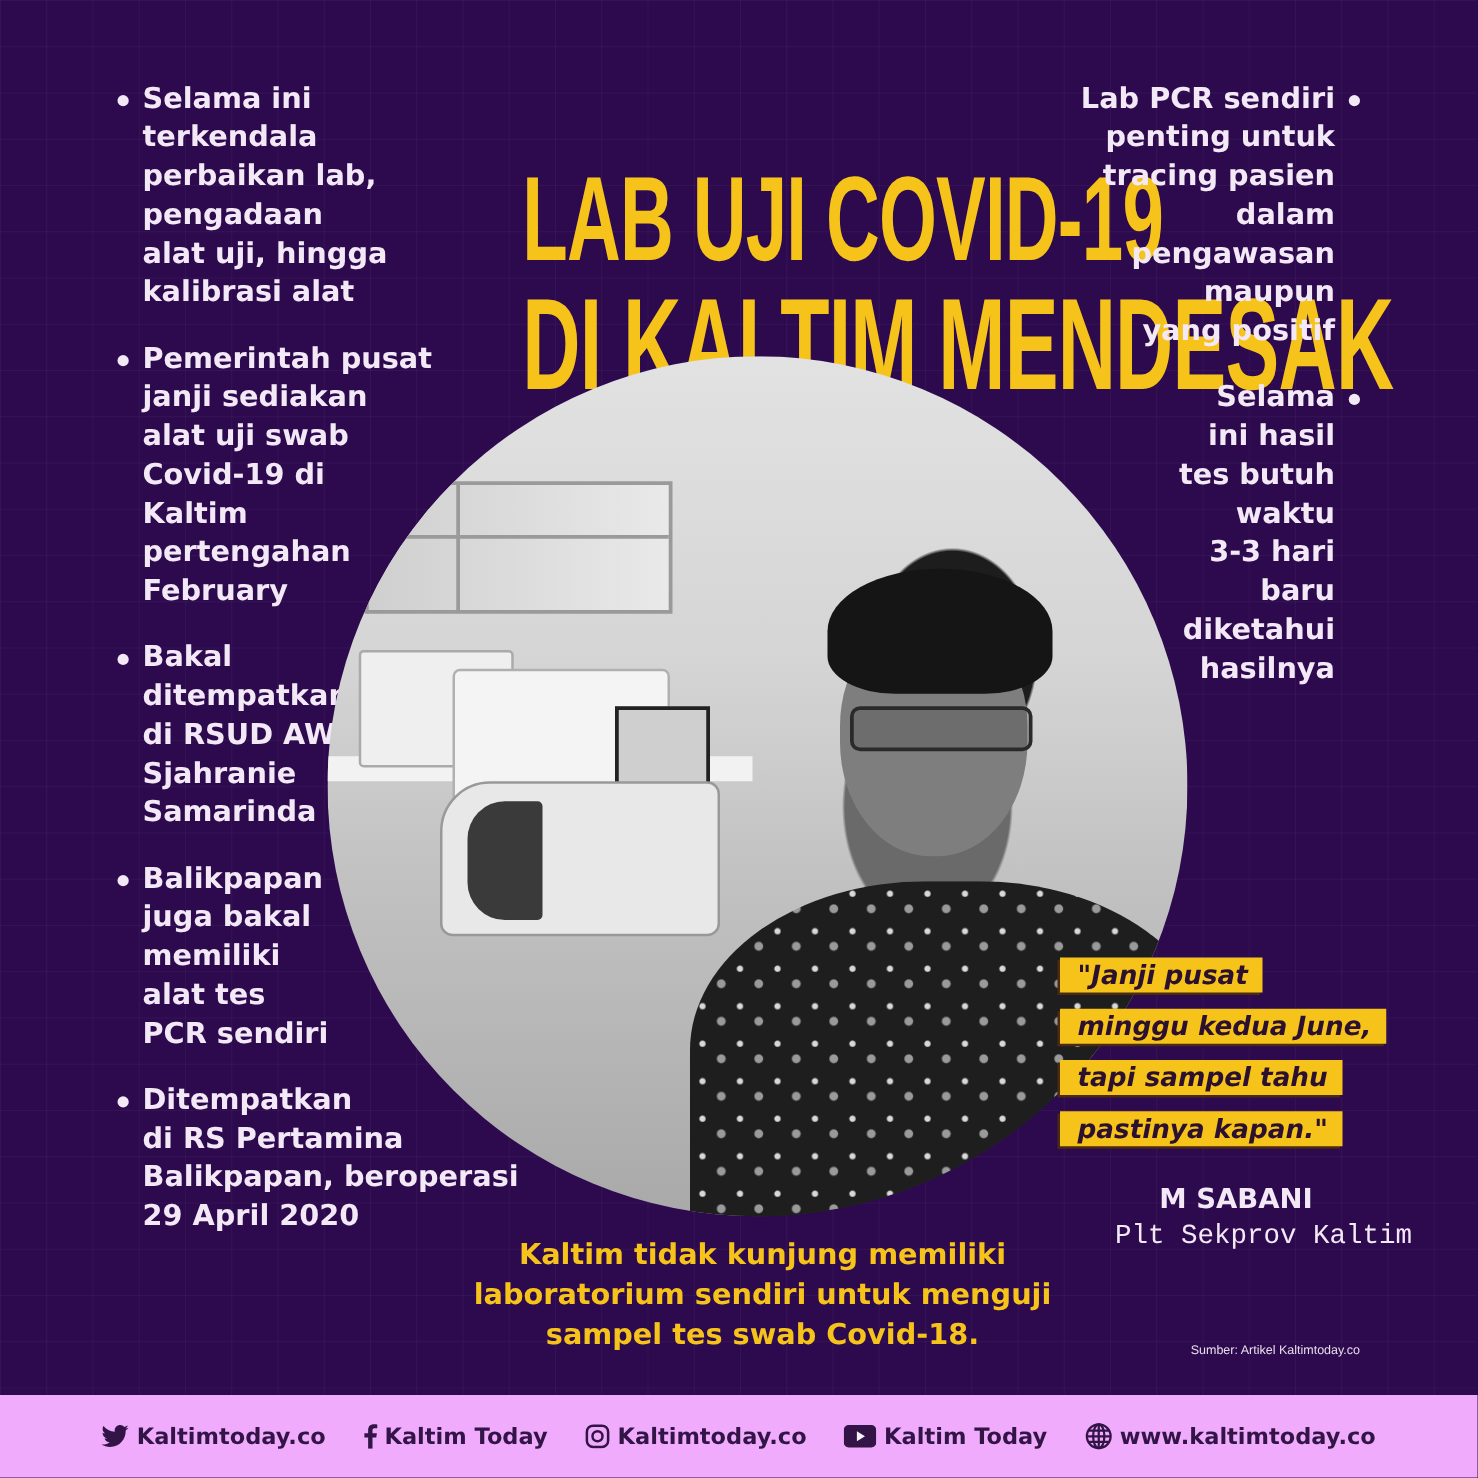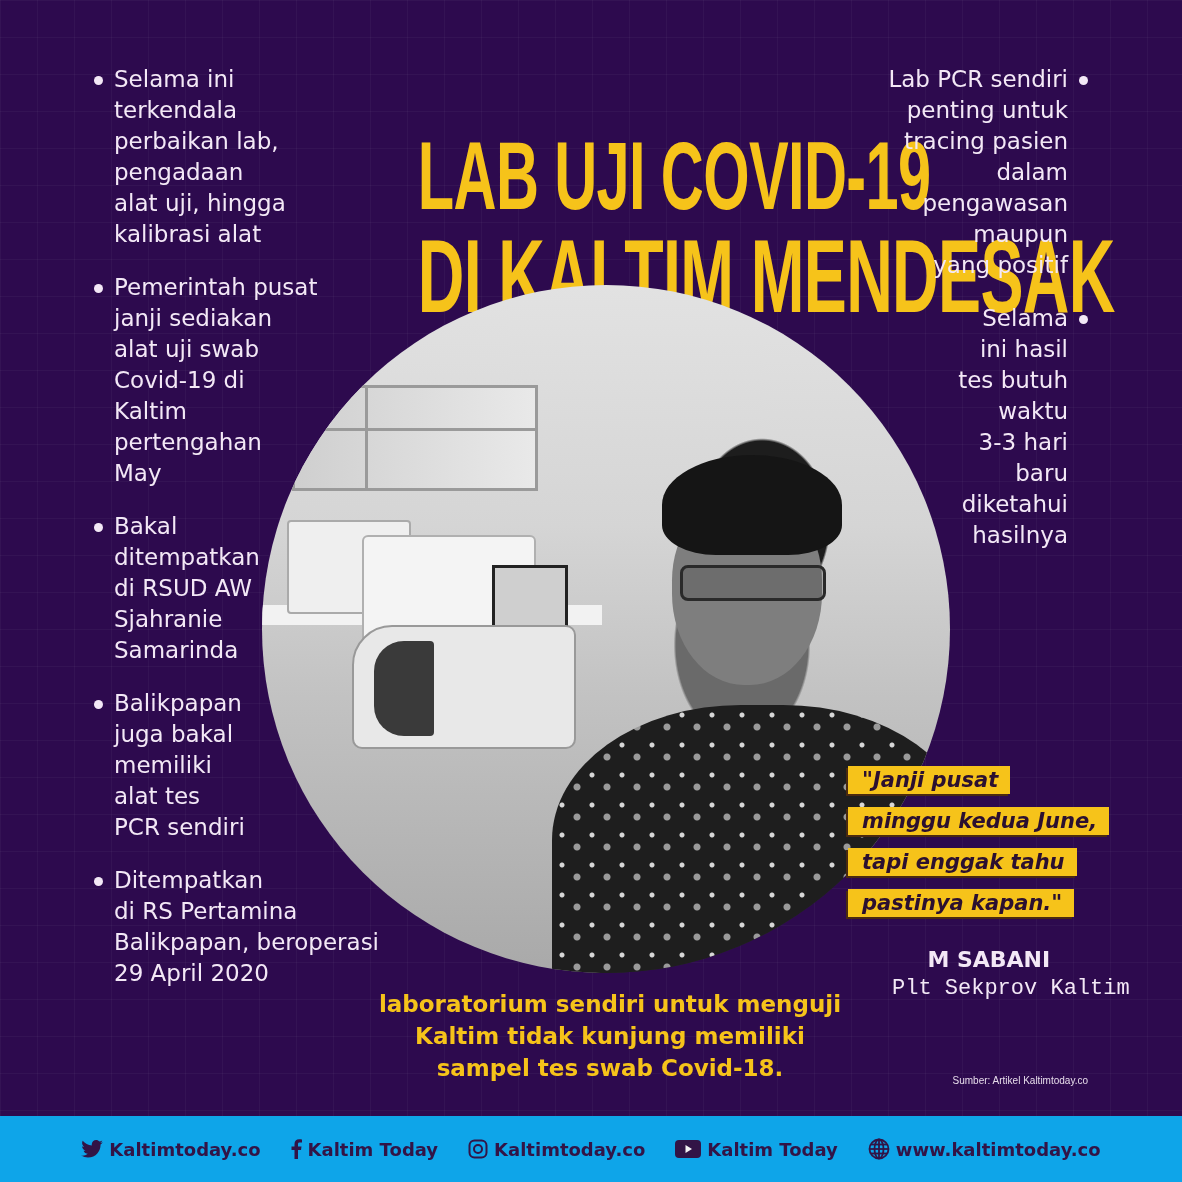--- a/index.html
+++ b/index.html
@@ -15,21 +15,21 @@
   }
   .title {
     position:absolute; left:300px; top:62px; width:620px; text-align:center;
     color:#f6c31a; font-family:"Liberation Sans Narrow","Liberation Sans", sans-serif;
     font-weight:700; text-transform:uppercase; line-height:100px;
     font-size:96px; letter-spacing:-1px;
   }
   .title .l1, .title .l2 { display:block; transform:scaleX(0.62); transform-origin:center; white-space:nowrap; }
   .title .l2 { font-size:104px; }
 
-  .bullets { position:absolute; color:#f3e8f6; font-weight:400; font-size:23px; line-height:31px; }
+  .bullets { position:absolute; color:#f3e8f6; font-weight:700; font-size:23px; line-height:31px; }
   .bullets.left { left:92px; top:64px; }
   .bullets.right { right:92px; top:64px; text-align:right; }
   .bullet { position:relative; margin-bottom:22px; }
   .left .bullet { padding-left:22px; }
   .right .bullet { padding-right:22px; }
   .bullet .dot { position:absolute; top:12px; width:9px; height:9px; border-radius:50%; background:#f3e8f6; }
   .left .bullet .dot { left:2px; }
   .right .bullet .dot { right:2px; }
   .bullet .txt { white-space:pre-line; display:block; }
 
@@ -74,21 +74,21 @@
   .speaker .role { font-size:22px; line-height:30px; font-family:Liberation Mono, monospace;margin-left:44px; }
 
   .caption {
     position:absolute; left:330px; top:988px; width:560px; text-align:center;
     color:#f6c31a; font-weight:700; font-size:23px; line-height:32px;
   }
   .caption span { display:block; }
   .source { position:absolute; right:94px; top:1075px; color:#e6dcea; font-size:10px; font-family:"Liberation Sans", sans-serif; }
 
   .footer {
-    position:absolute; left:0; top:1116px; width:1182px; height:66px; background:#0ea5e9;
+    position:absolute; left:0; top:1116px; width:1182px; height:66px; background:#f0abfc;
     display:flex; align-items:center; justify-content:center; gap:30px;
     color:#321446; font-weight:700; font-size:18px;
   }
   .social { display:flex; align-items:center; gap:6px; }
   .social svg { display:block; }
 </style>
 </head>
 <body>
 
 <div class="poster">
@@ -109,21 +109,21 @@
 kalibrasi alat</span>
     </div>
     <div class="bullet">
       <span class="dot"></span>
       <span class="txt">Pemerintah pusat
 janji sediakan
 alat uji swab
 Covid-19 di
 Kaltim
 pertengahan
-May</span>
+February</span>
     </div>
     <div class="bullet">
       <span class="dot"></span>
       <span class="txt">Bakal
 ditempatkan
 di RSUD AW
 Sjahranie
 Samarinda</span>
     </div>
     <div class="bullet">
@@ -176,32 +176,32 @@
     <div class="machine3"></div>
     <div class="shirt"></div>
     <div class="face"></div>
     <div class="hair"></div>
     <div class="glasses"></div>
   </div>
 
   <div class="quote">
     <span class="qline">"Janji pusat</span>
     <span class="qline">minggu kedua June,</span>
-    <span class="qline">tapi enggak tahu</span>
+    <span class="qline">tapi sampel tahu</span>
     <span class="qline">pastinya kapan."</span>
   </div>
 
   <div class="speaker">
     <div class="name">M SABANI</div>
     <div class="role">Plt Sekprov Kaltim</div>
   </div>
 
   <div class="caption">
+    <span>Kaltim tidak kunjung memiliki</span>
     <span>laboratorium sendiri untuk menguji</span>
-    <span>Kaltim tidak kunjung memiliki</span>
     <span>sampel tes swab Covid-18.</span>
   </div>
 
   <div class="source">Sumber: Artikel Kaltimtoday.co</div>
 </div>
 
 <div class="footer">
   <div class="social">
     <svg width="22" height="18" viewBox="0 0 24 20">
         <path fill="#321446" d="M24 2.4c-.9.4-1.8.6-2.8.8 1-.6 1.8-1.6 2.2-2.7-1 .6-2 1-3.1 1.2C19.4.7 18.1 0 16.6 0c-2.7 0-4.9 2.2-4.9 4.9 0 .4 0 .8.1 1.1C7.7 5.8 4.1 3.9 1.7.9c-.4.7-.7 1.6-.7 2.5 0 1.7.9 3.2 2.2 4.1-.8 0-1.6-.2-2.2-.6v.1c0 2.4 1.7 4.4 3.9 4.8-.4.1-.8.2-1.3.2-.3 0-.6 0-.9-.1.6 2 2.4 3.4 4.6 3.4-1.7 1.3-3.8 2.1-6.1 2.1-.4 0-.8 0-1.2-.1 2.2 1.4 4.8 2.2 7.5 2.2 9.1 0 14-7.5 14-14v-.6c1-.7 1.8-1.6 2.5-2.5z"></path>

